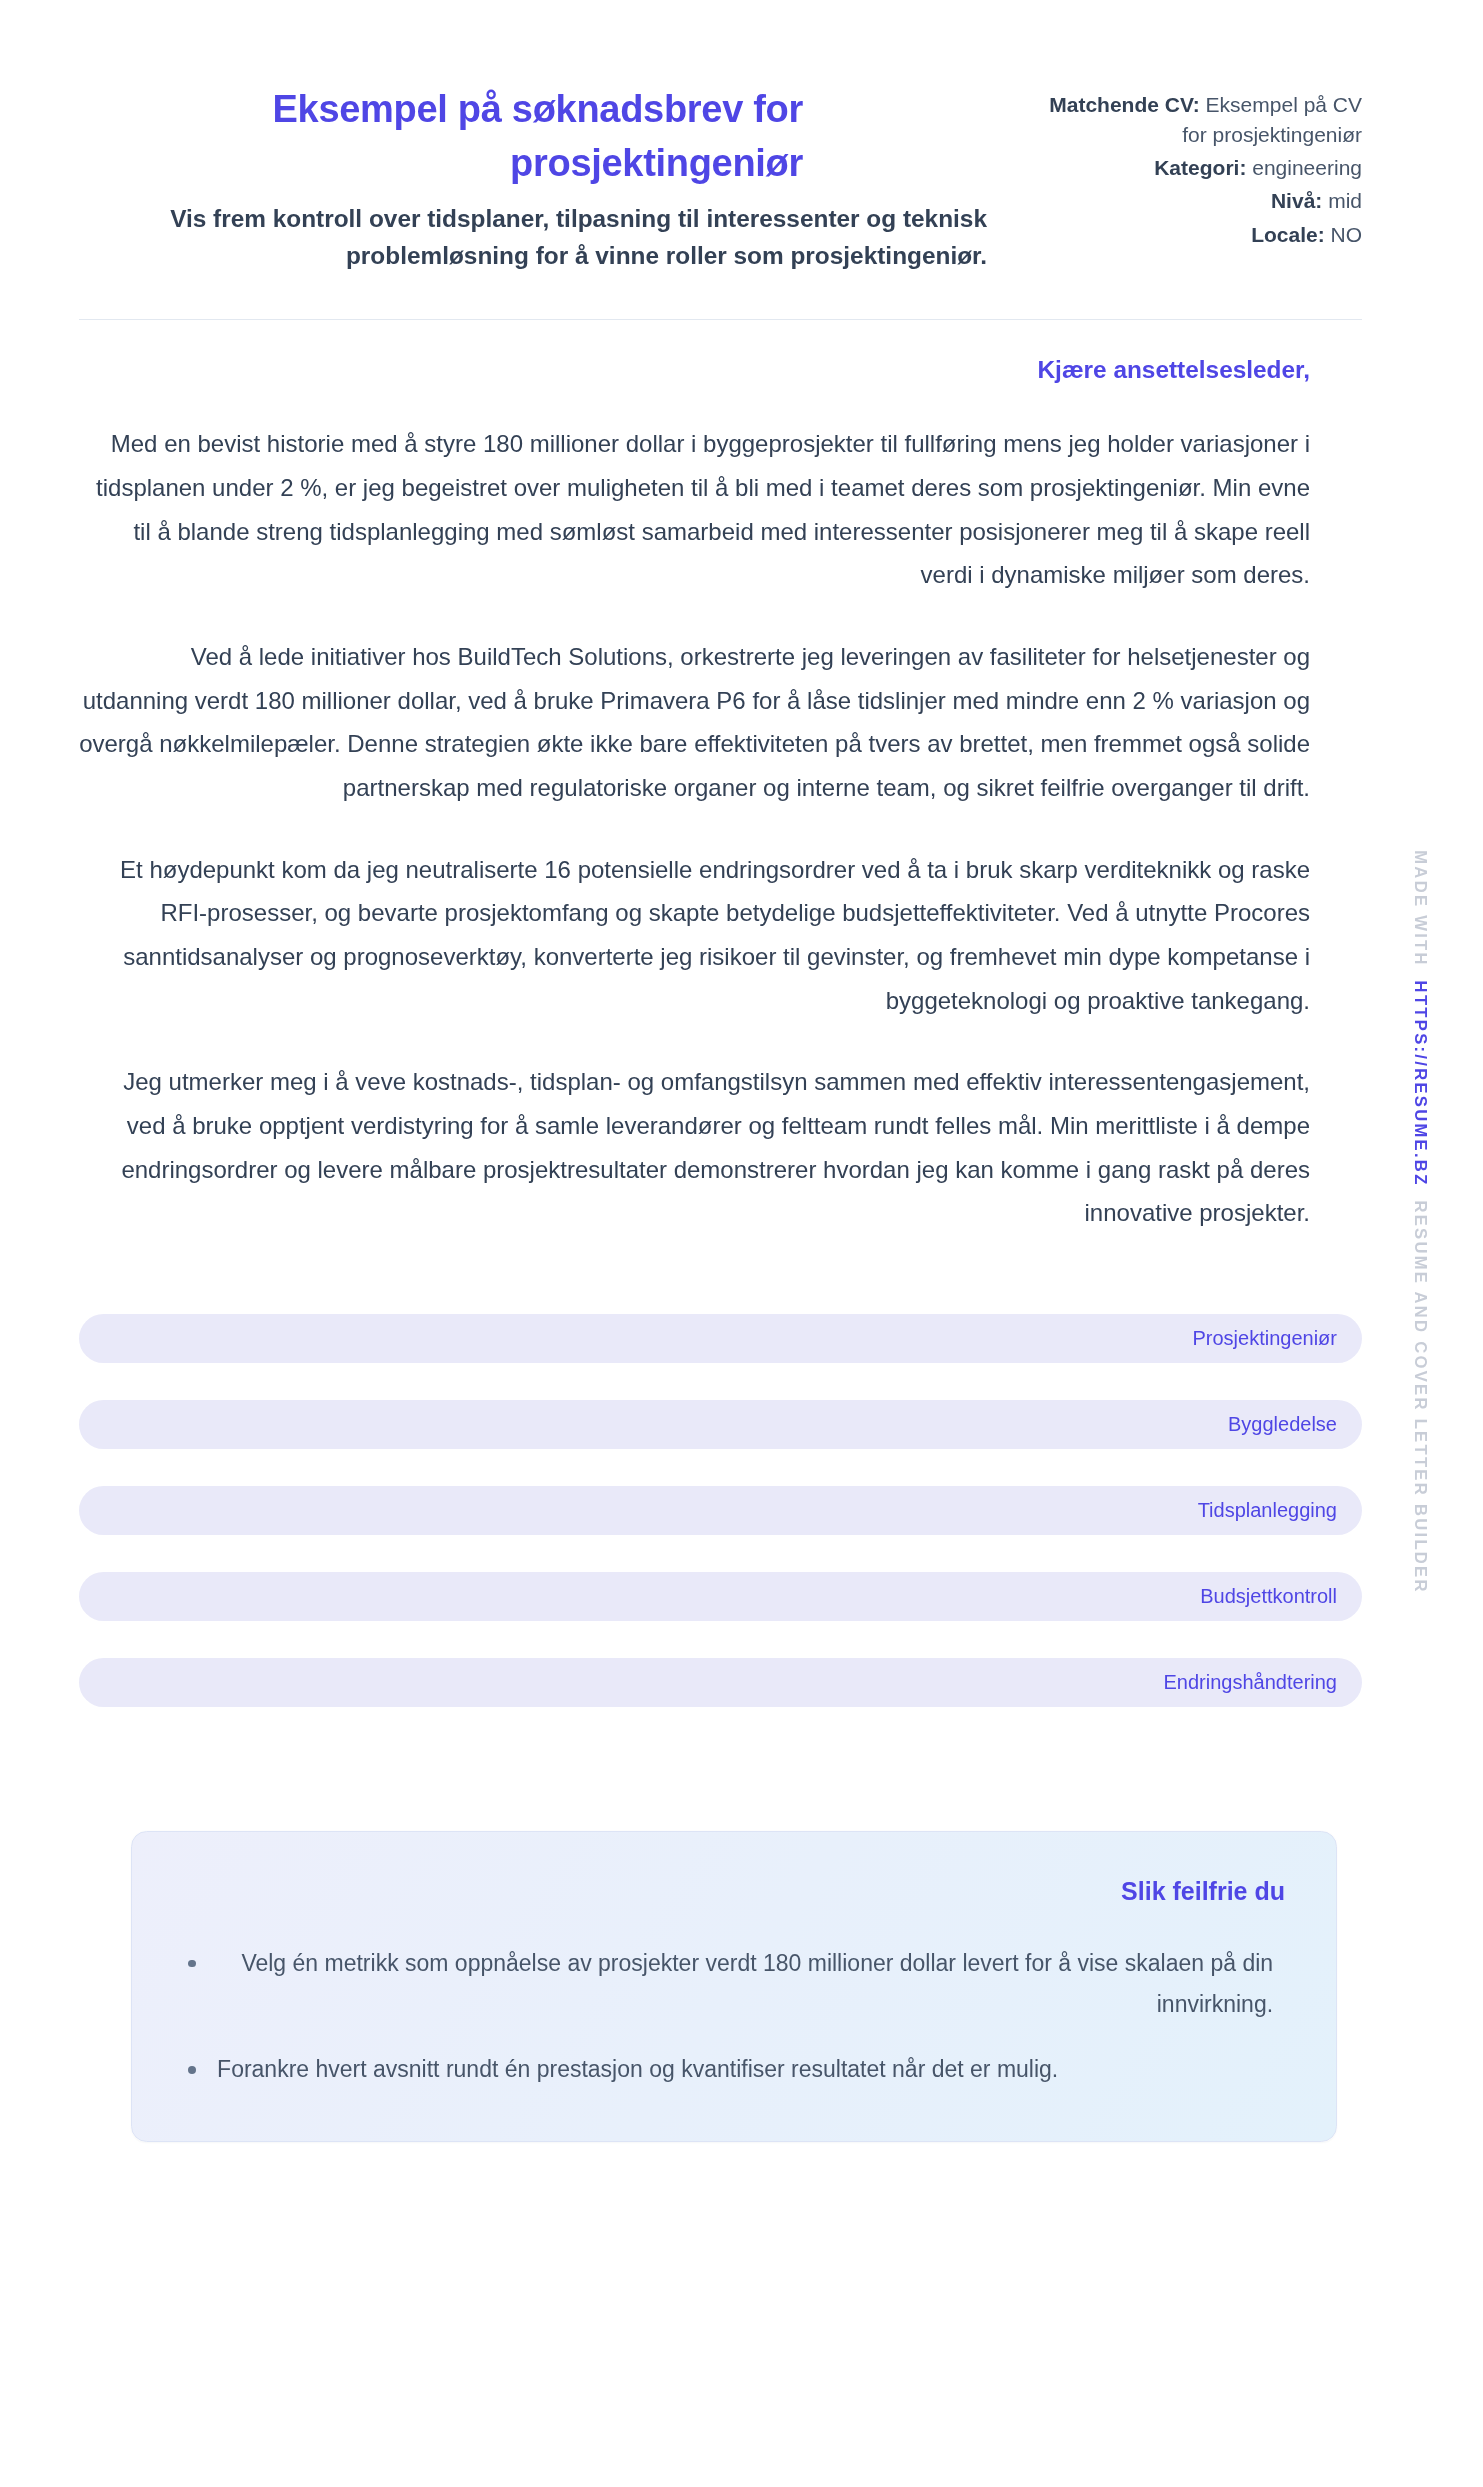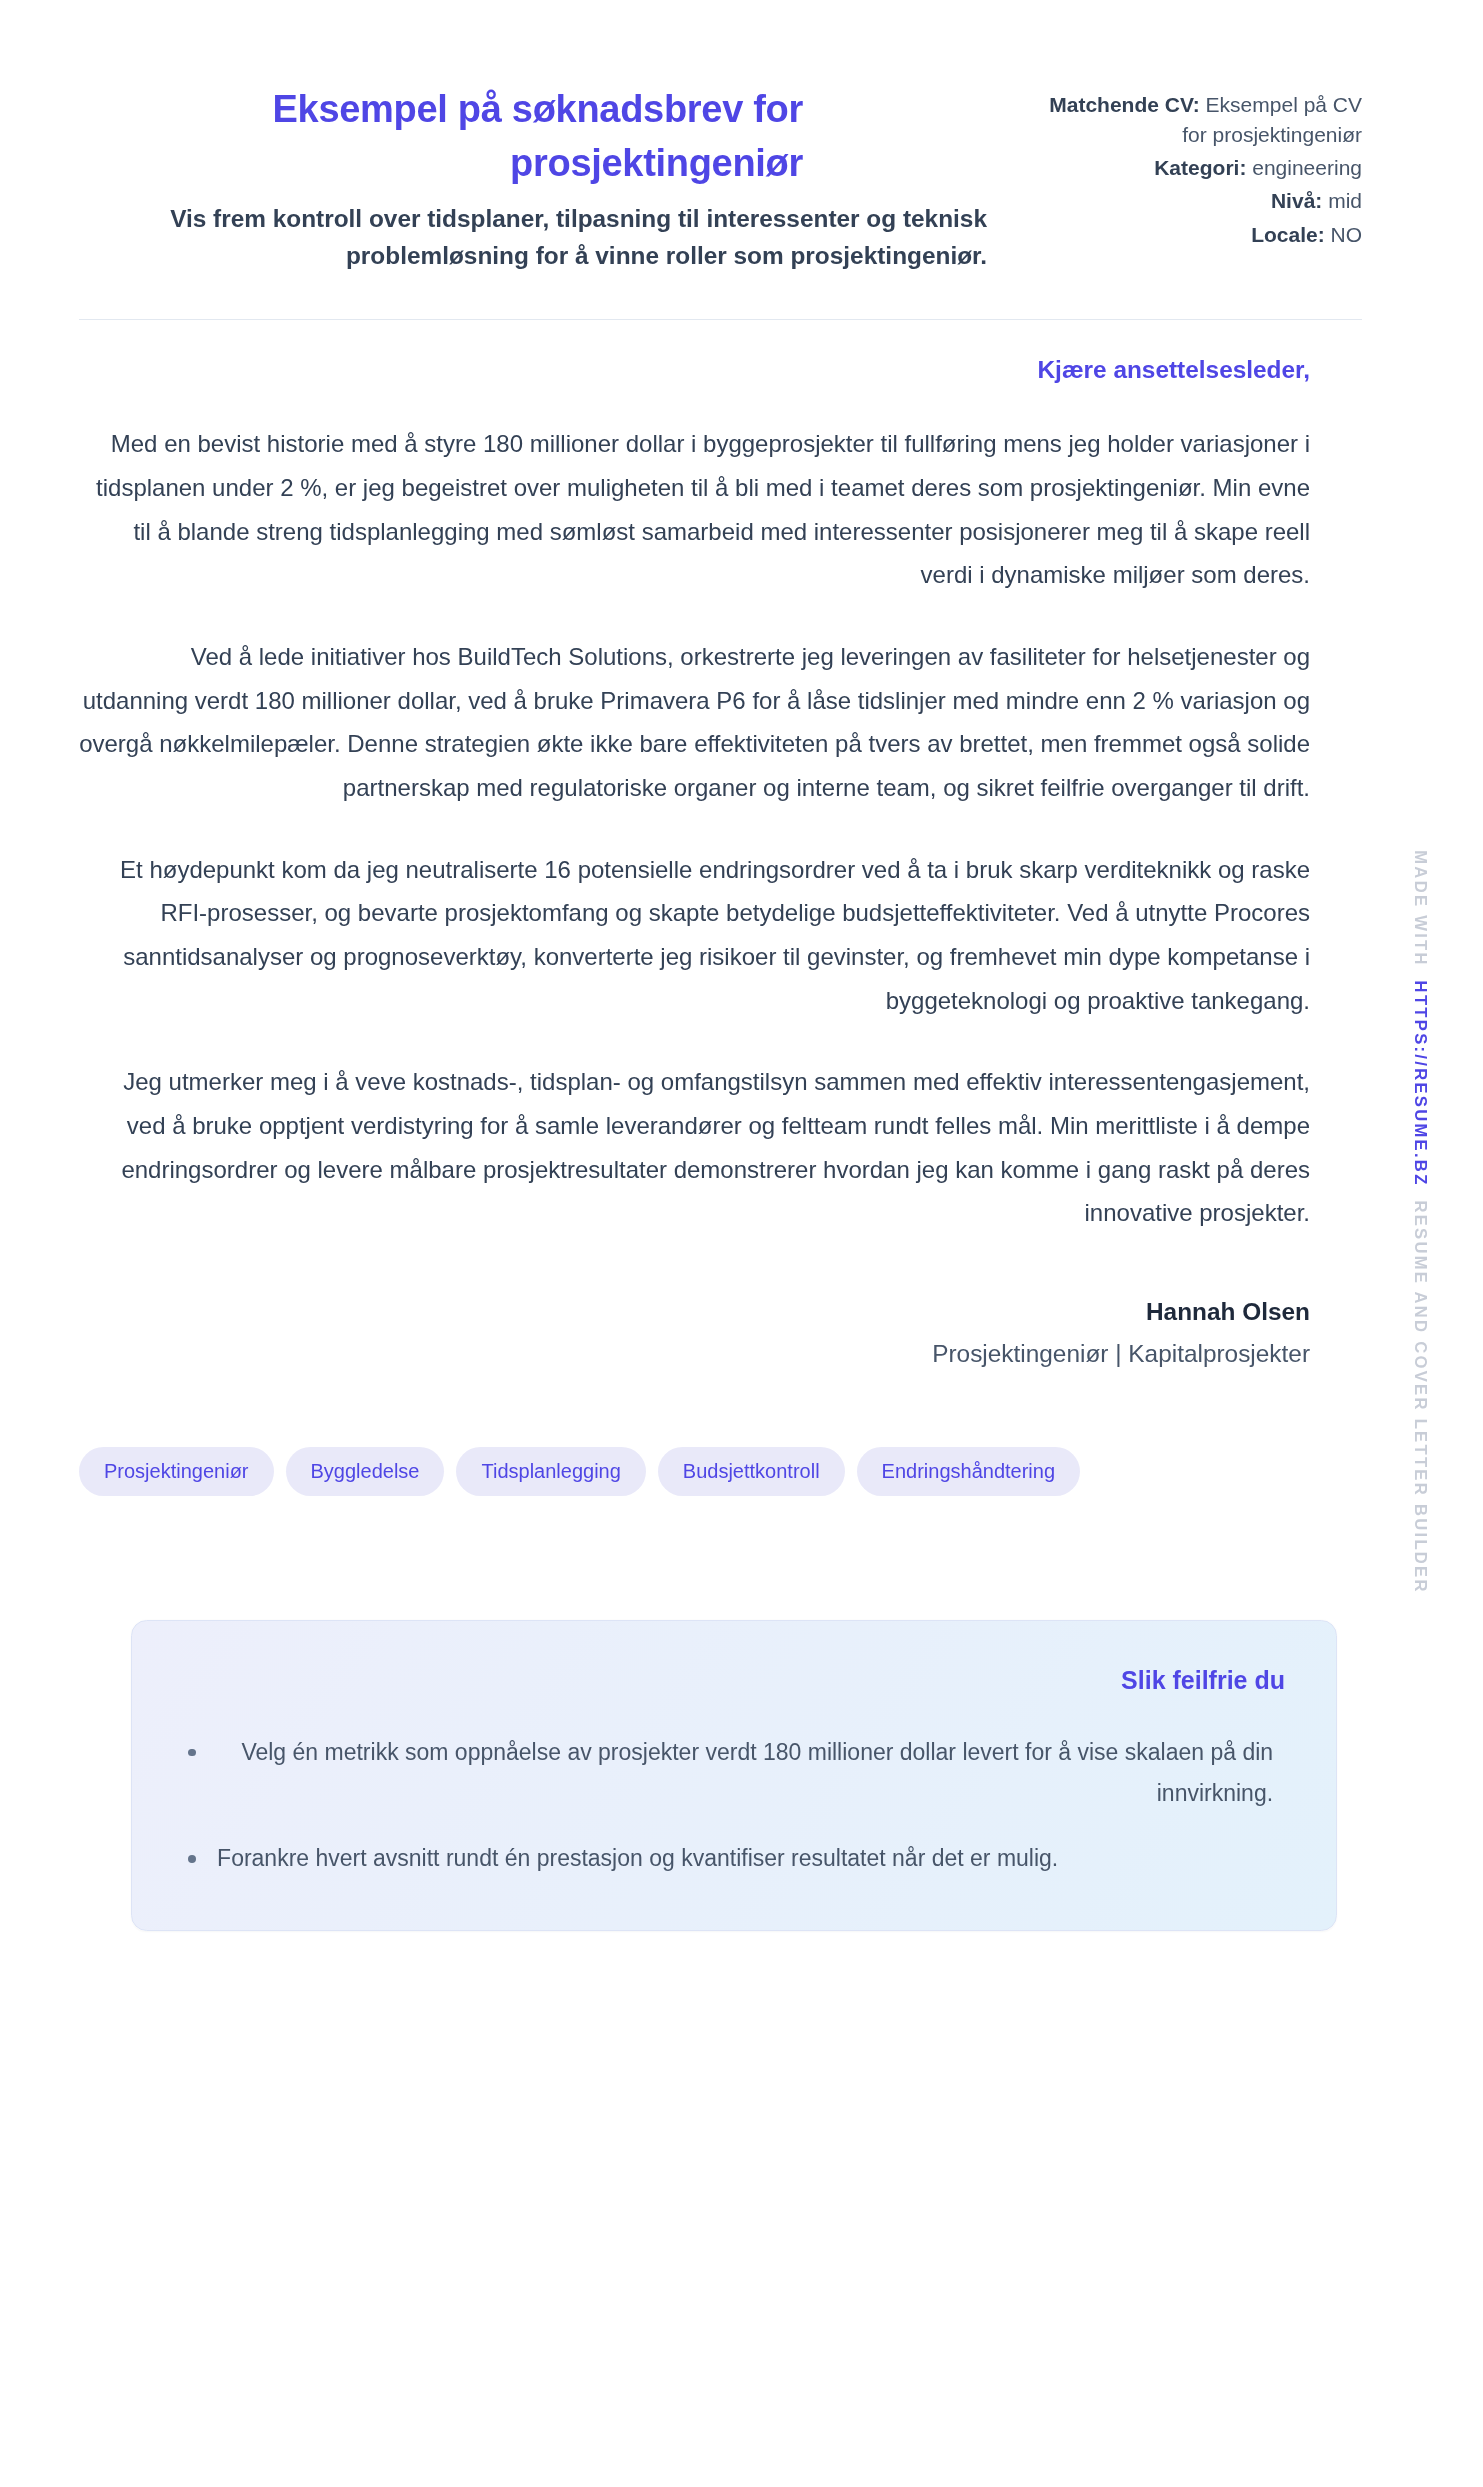--- a/index.html
+++ b/index.html
@@ -51,21 +51,21 @@
   }
   .letter p{
     font-size:24px;line-height:1.82;color:var(--body-text);
     margin-bottom:38px;
   }
   .signature{margin-top:63px;}
   .signature-name{font-size:24.4px;font-weight:700;color:#1e293b;}
   .signature-role{font-size:24.4px;color:var(--muted-text);margin-top:14px;}
 
   
-  .tags{display:flex;gap:12px;margin-top:79px;}
+  .tags{display:flex;gap:37px;margin-top:79px;flex-direction:column;}
   .tag-chip{
     background:var(--chip-bg);color:var(--accent);
     font-size:20px;font-weight:500;
     padding:13px 25px;border-radius:8726px;white-space:nowrap;
     border:none;cursor:pointer;
     font-family:"Liberation Sans","DejaVu Sans",sans-serif;
   }
 
   
   .tips-card{
@@ -133,24 +133,20 @@
 
   <hr class="header-divider">
 
   <div class="letter">
     <div class="greeting">Kjære ansettelsesleder,</div>
     <p>Med en bevist historie med å styre 180 millioner dollar i byggeprosjekter til fullføring mens jeg holder variasjoner i tidsplanen under 2 %, er jeg begeistret over muligheten til å bli med i teamet deres som prosjektingeniør. Min evne til å blande streng tidsplanlegging med sømløst samarbeid med interessenter posisjonerer meg til å skape reell verdi i dynamiske miljøer som deres.</p>
     <p>Ved å lede initiativer hos BuildTech Solutions, orkestrerte jeg leveringen av fasiliteter for helsetjenester og utdanning verdt 180 millioner dollar, ved å bruke Primavera P6 for å låse tidslinjer med mindre enn 2 % variasjon og overgå nøkkelmilepæler. Denne strategien økte ikke bare effektiviteten på tvers av brettet, men fremmet også solide partnerskap med regulatoriske organer og interne team, og sikret feilfrie overganger til drift.</p>
     <p>Et høydepunkt kom da jeg neutraliserte 16 potensielle endringsordrer ved å ta i bruk skarp verditeknikk og raske RFI-prosesser, og bevarte prosjektomfang og skapte betydelige budsjetteffektiviteter. Ved å utnytte Procores sanntidsanalyser og prognoseverktøy, konverterte jeg risikoer til gevinster, og fremhevet min dype kompetanse i byggeteknologi og proaktive tankegang.</p>
     <p>Jeg utmerker meg i å veve kostnads-, tidsplan- og omfangstilsyn sammen med effektiv interessentengasjement, ved å bruke opptjent verdistyring for å samle leverandører og feltteam rundt felles mål. Min merittliste i å dempe endringsordrer og levere målbare prosjektresultater demonstrerer hvordan jeg kan komme i gang raskt på deres innovative prosjekter.</p>
 
-    <div class="signature">
-      <div class="signature-name">Hannah Olsen</div>
-      <div class="signature-role">Prosjektingeniør | Kapitalprosjekter</div>
-    </div>
   </div>
 
   <div class="tags">
     <button class="tag-chip">Prosjektingeniør</button>
     <button class="tag-chip">Byggledelse</button>
     <button class="tag-chip">Tidsplanlegging</button>
     <button class="tag-chip">Budsjettkontroll</button>
     <button class="tag-chip">Endringshåndtering</button>
   </div>
 

